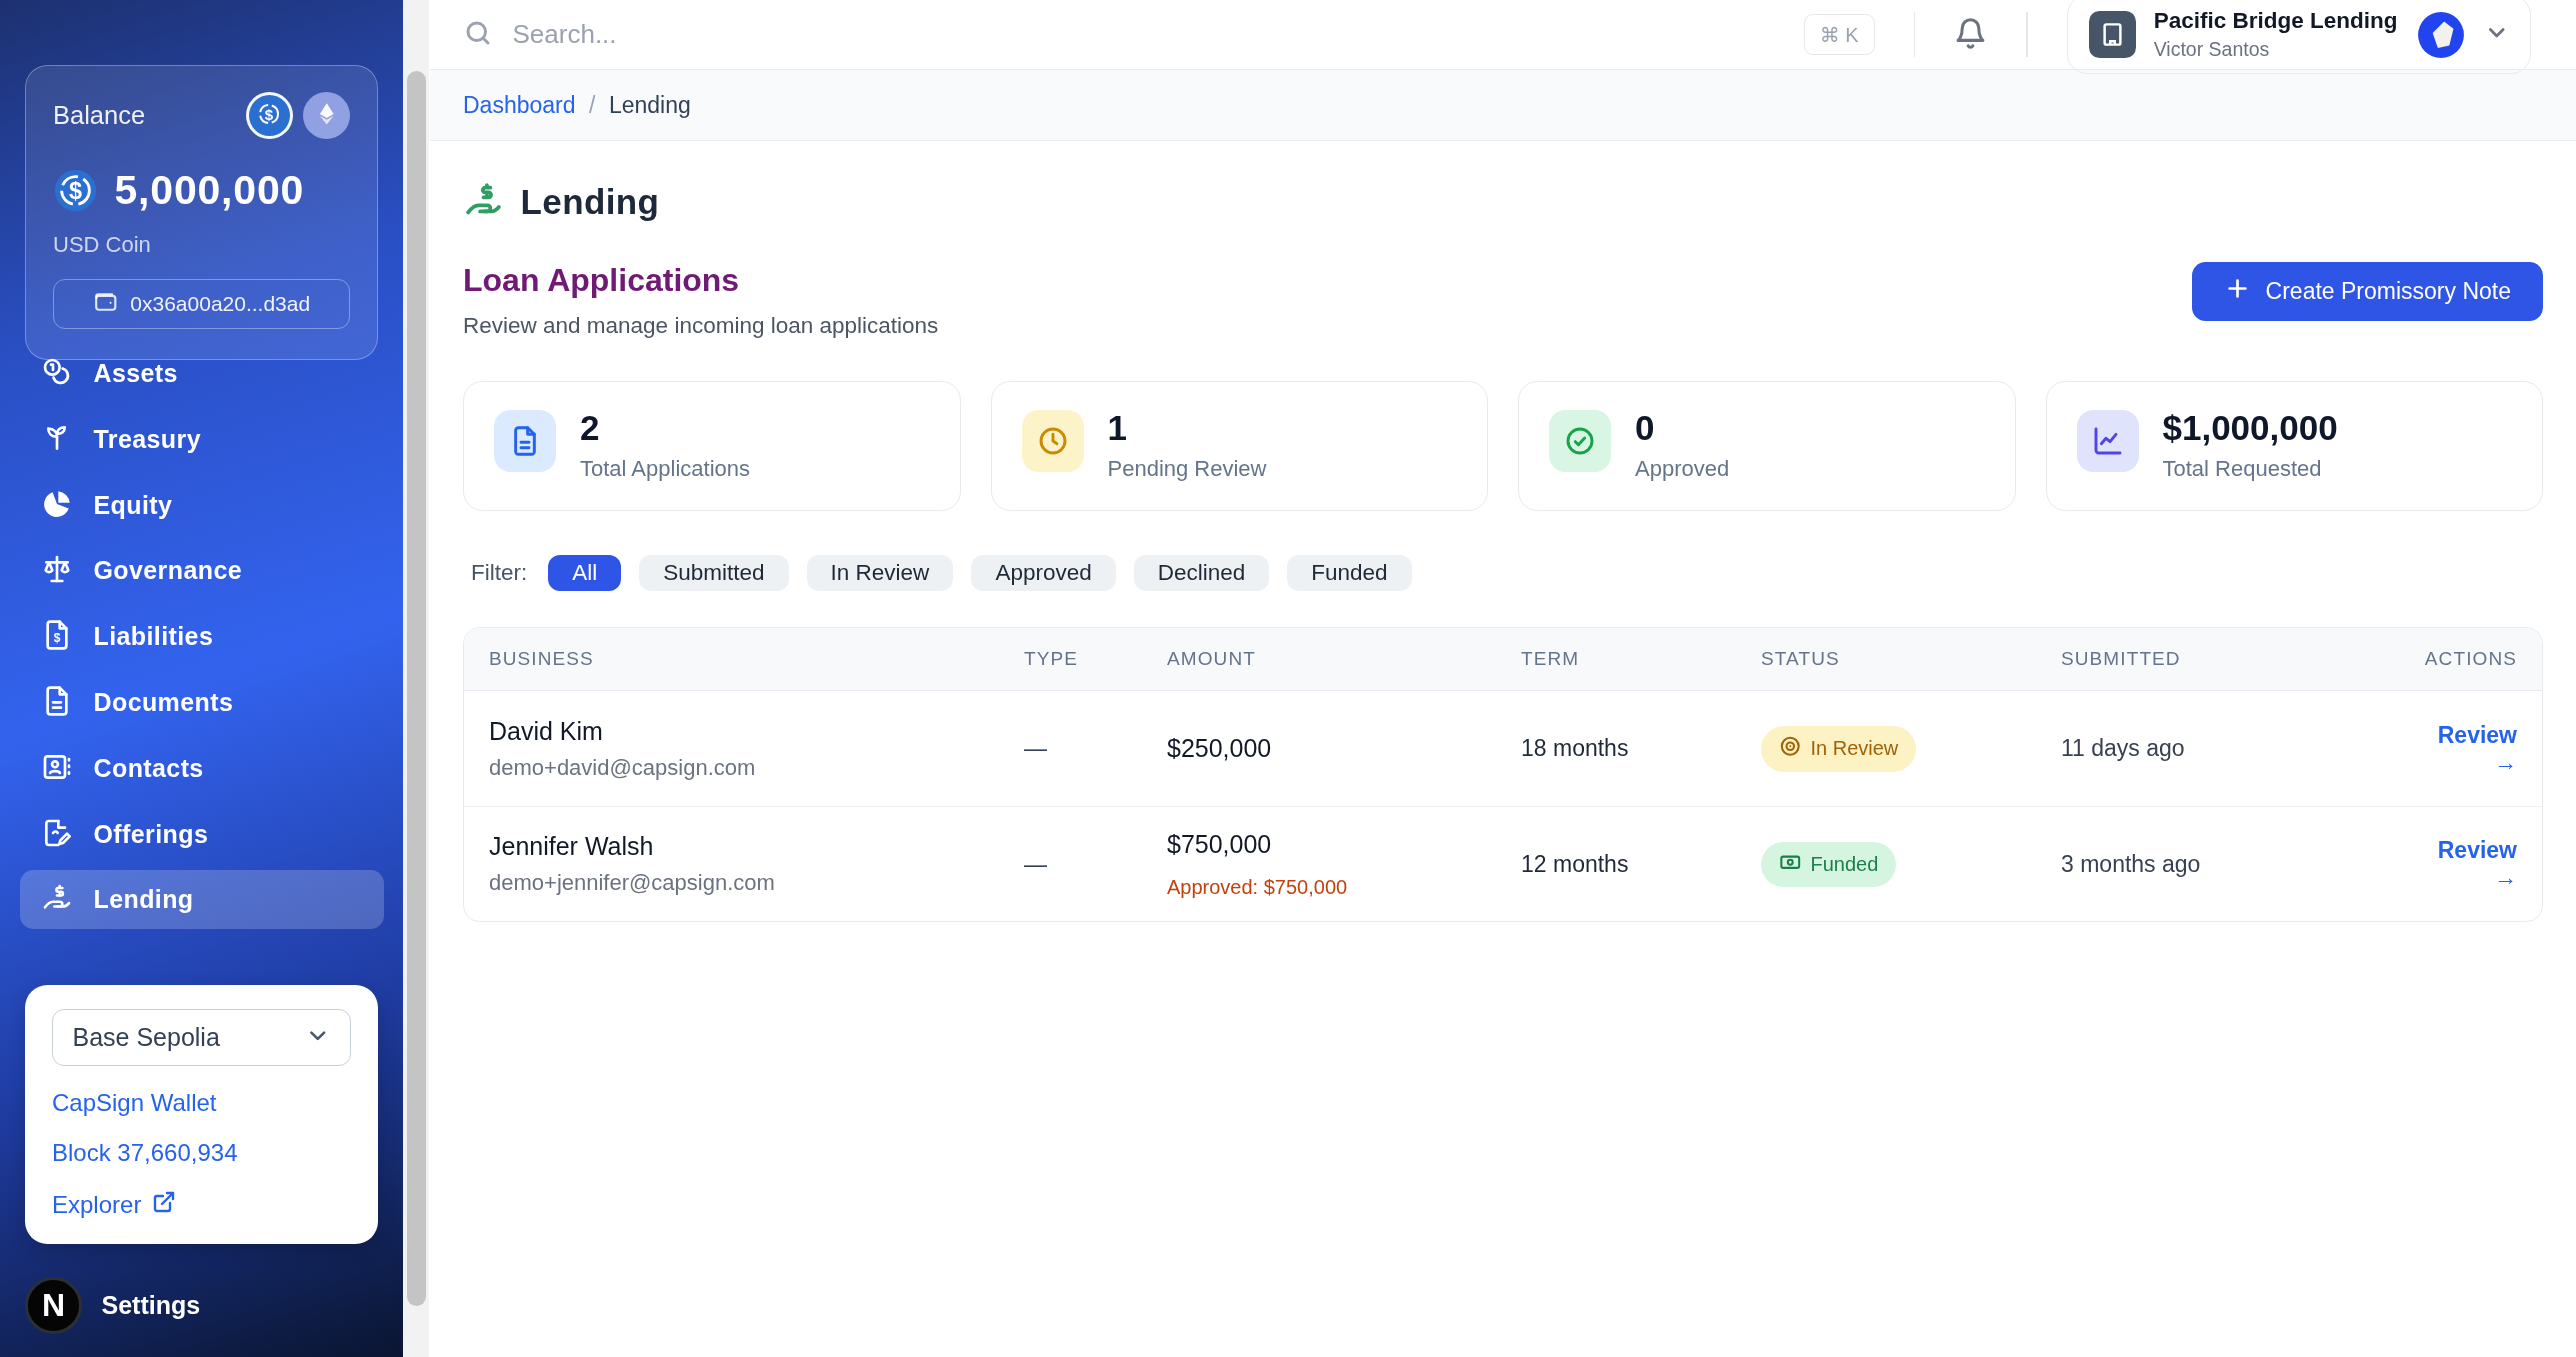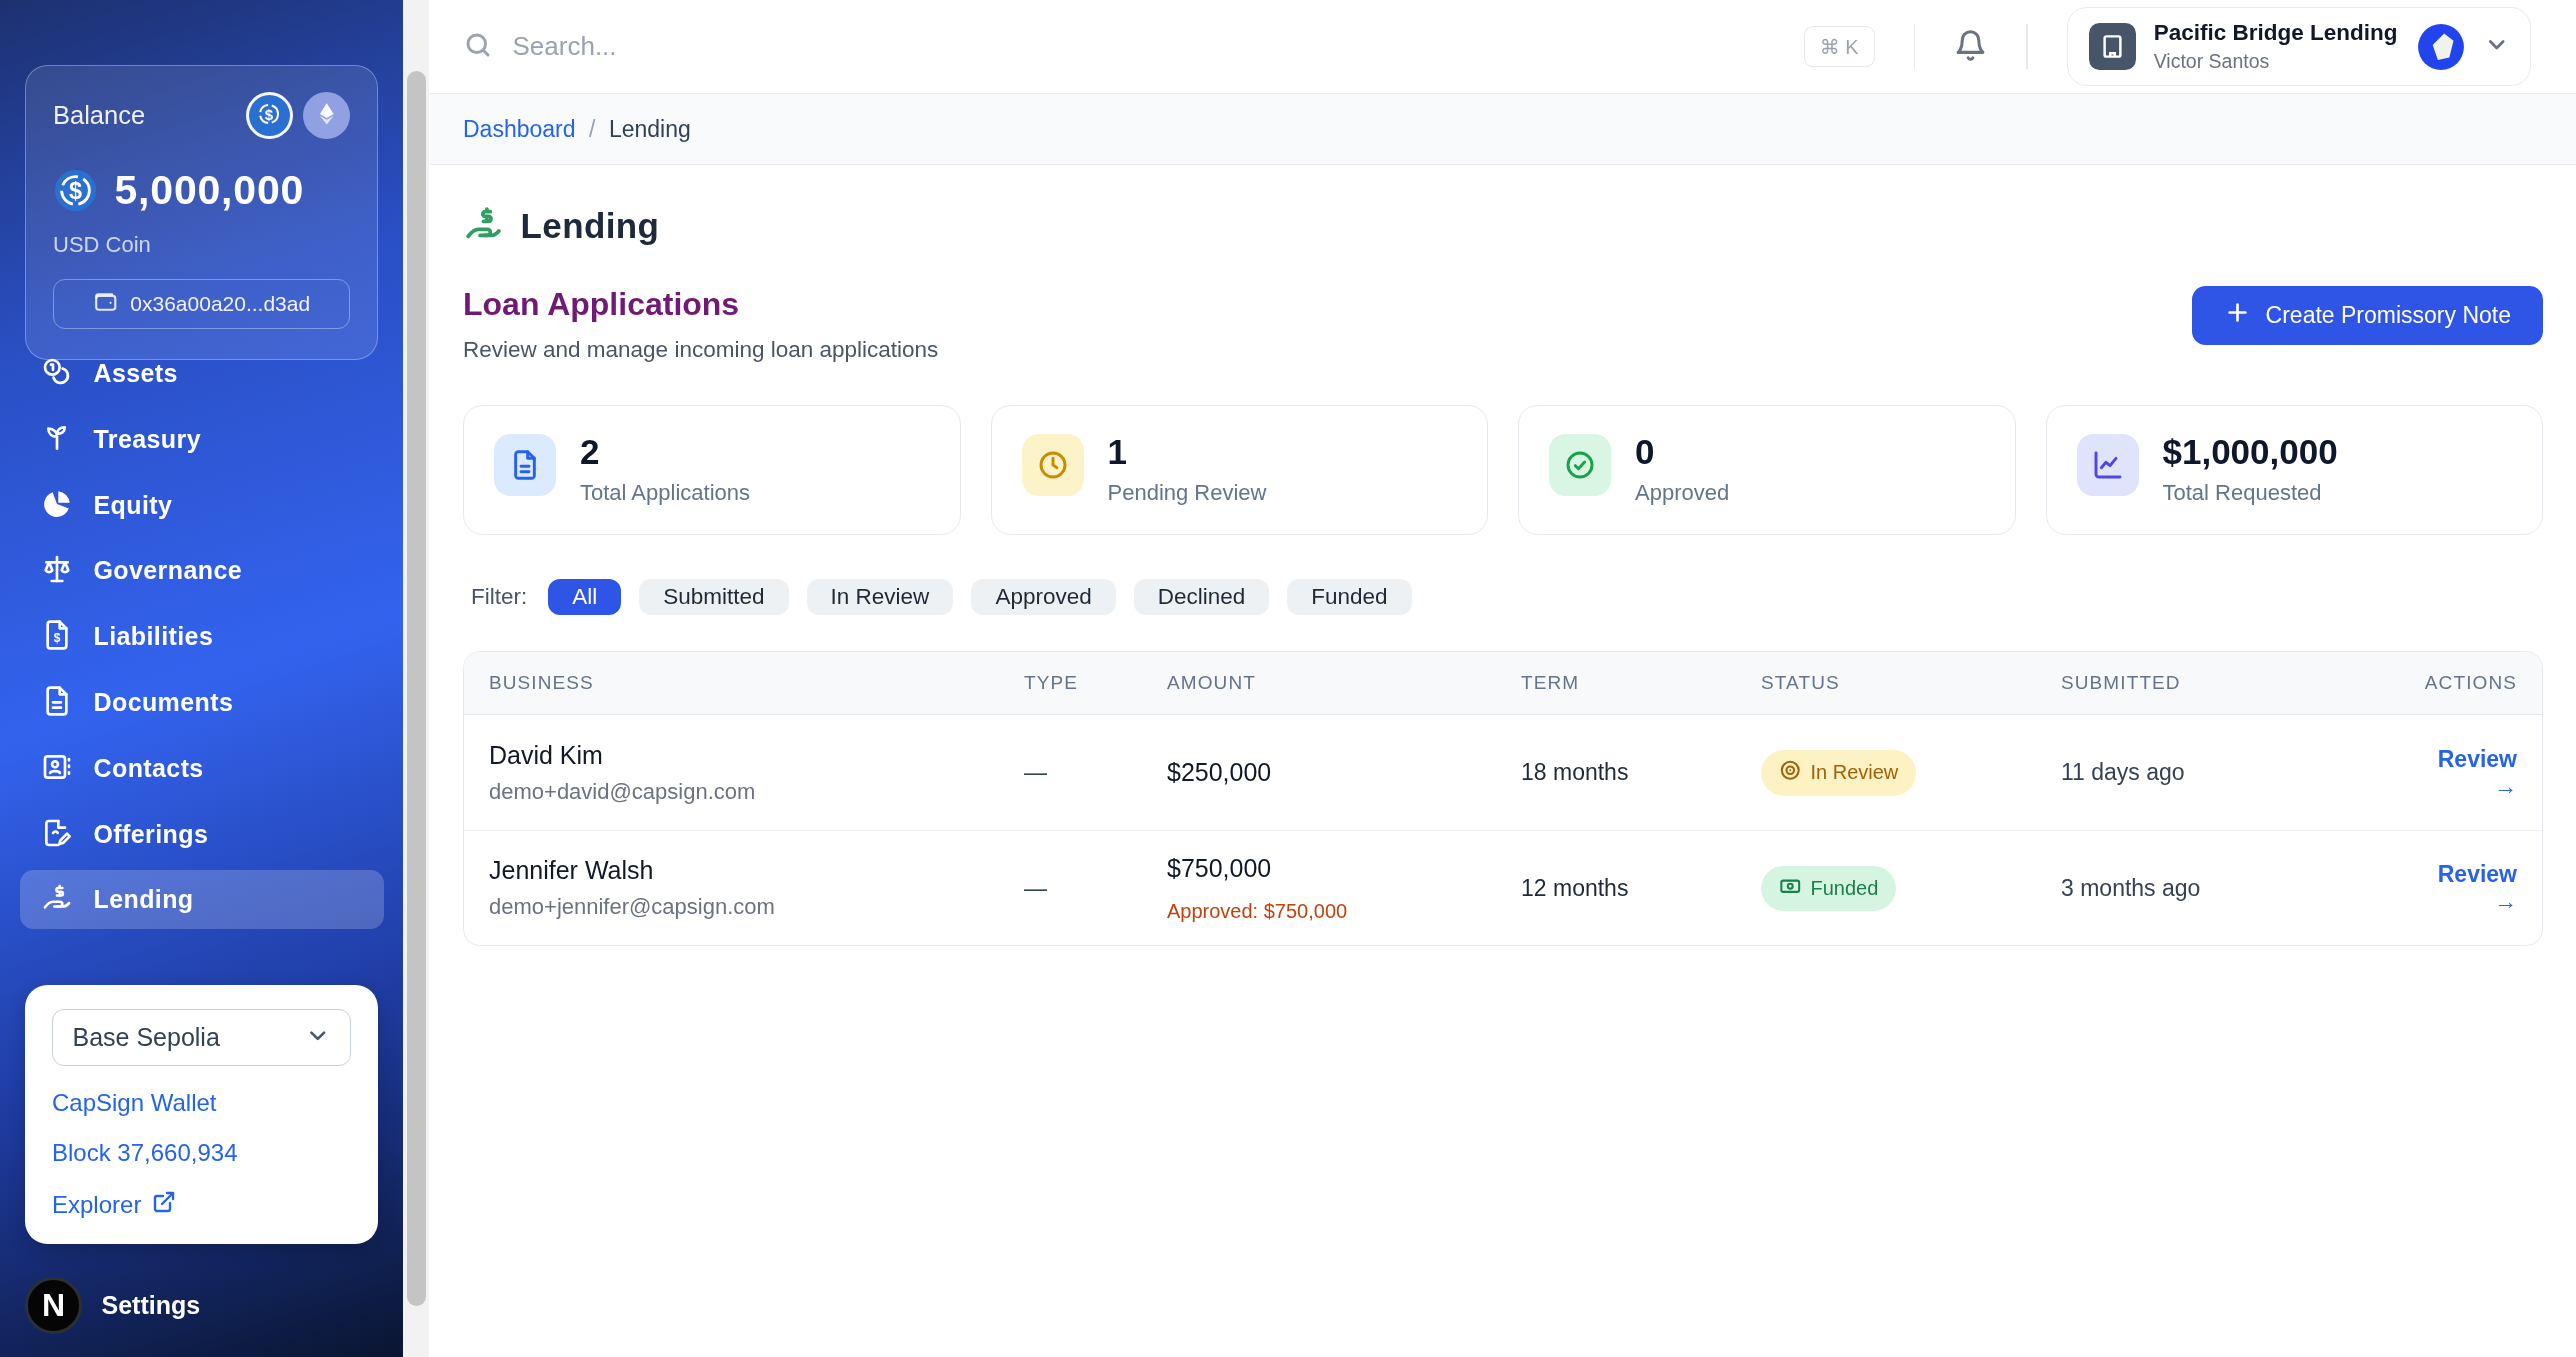--- a/index.html
+++ b/index.html
@@ -47,21 +47,21 @@
   .n-avatar { width:57px; height:57px; border-radius:50%; background:#050505; border:3px solid #2b2f36;
     display:flex; align-items:center; justify-content:center; color:#ffffff; font-size:32px; font-weight:bold; }
   .settings-label { font-size:25px; font-weight:bold; color:#ffffff; }
 
   .side-scrollbar { position:absolute; left:403px; top:0; width:26px; height:1358px; background:#f2f2f2; }
   .side-scrollbar .thumb { position:absolute; left:3.8px; width:19px; top:71px; height:1235px; border-radius:9.8px; background:#c4c4c4; }
 
   
   .main { position:absolute; left:430px; top:0; right:0; bottom:0; background:#ffffff; }
 
-  .topbar { height:94px; display:flex; align-items:center; padding:0 45px 0 33px; border-bottom:1.5px solid #e8eaee; }
+  .topbar { height:70px; display:flex; align-items:center; padding:0 45px 0 33px; border-bottom:1.5px solid #e8eaee; }
   .search-wrap { display:flex; align-items:center; gap:19.5px; flex:1; }
   .search-wrap svg { width:30px; height:30px; stroke:#9ca3af; fill:none; stroke-width:2.4; stroke-linecap:round; }
   .search-input { border:none; outline:none; font-size:26px; color:#374151; width:676px;
     font-family:"Liberation Sans","DejaVu Sans",sans-serif; }
   .search-input::placeholder { color:#9aa2af; }
   .topbar-right { display:flex; align-items:center; gap:39px; }
   .kbd-chip { border:1.5px solid #e5e7eb; border-radius:9px; padding:7.5px 15px; font-size:20px; color:#9aa2af; }
   .v-div { width:1.5px; height:45px; background:#e5e7eb; }
   .bell-btn { cursor:pointer; display:flex; }
   .bell-btn svg { width:33px; height:33px; stroke:#6b7280; fill:none; stroke-width:2.2; stroke-linecap:round; stroke-linejoin:round; }

